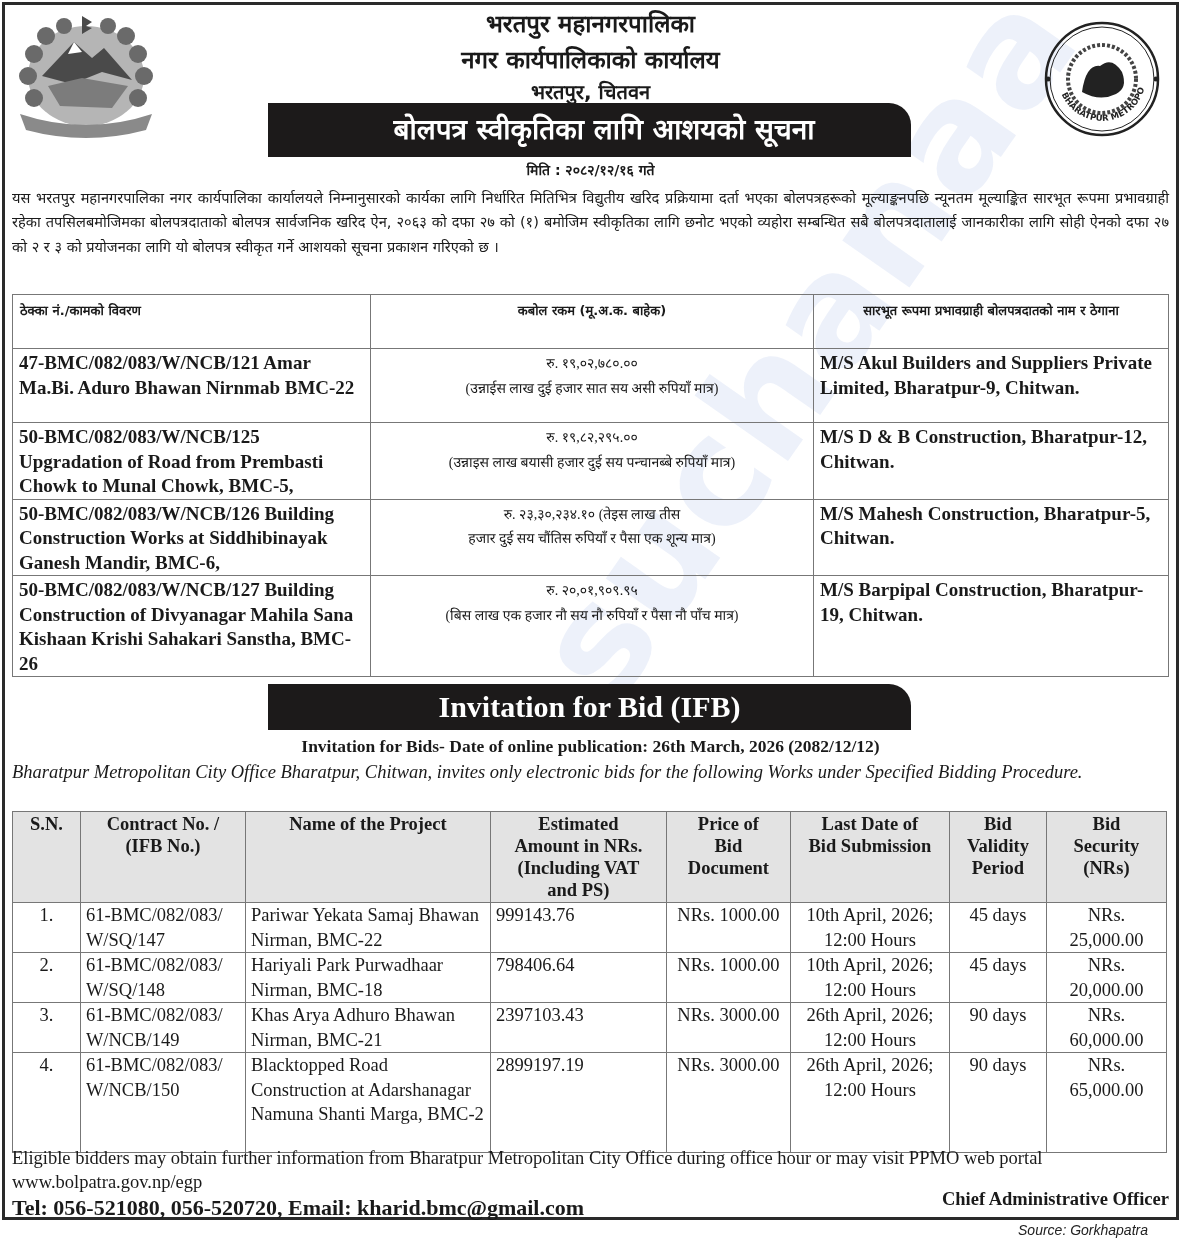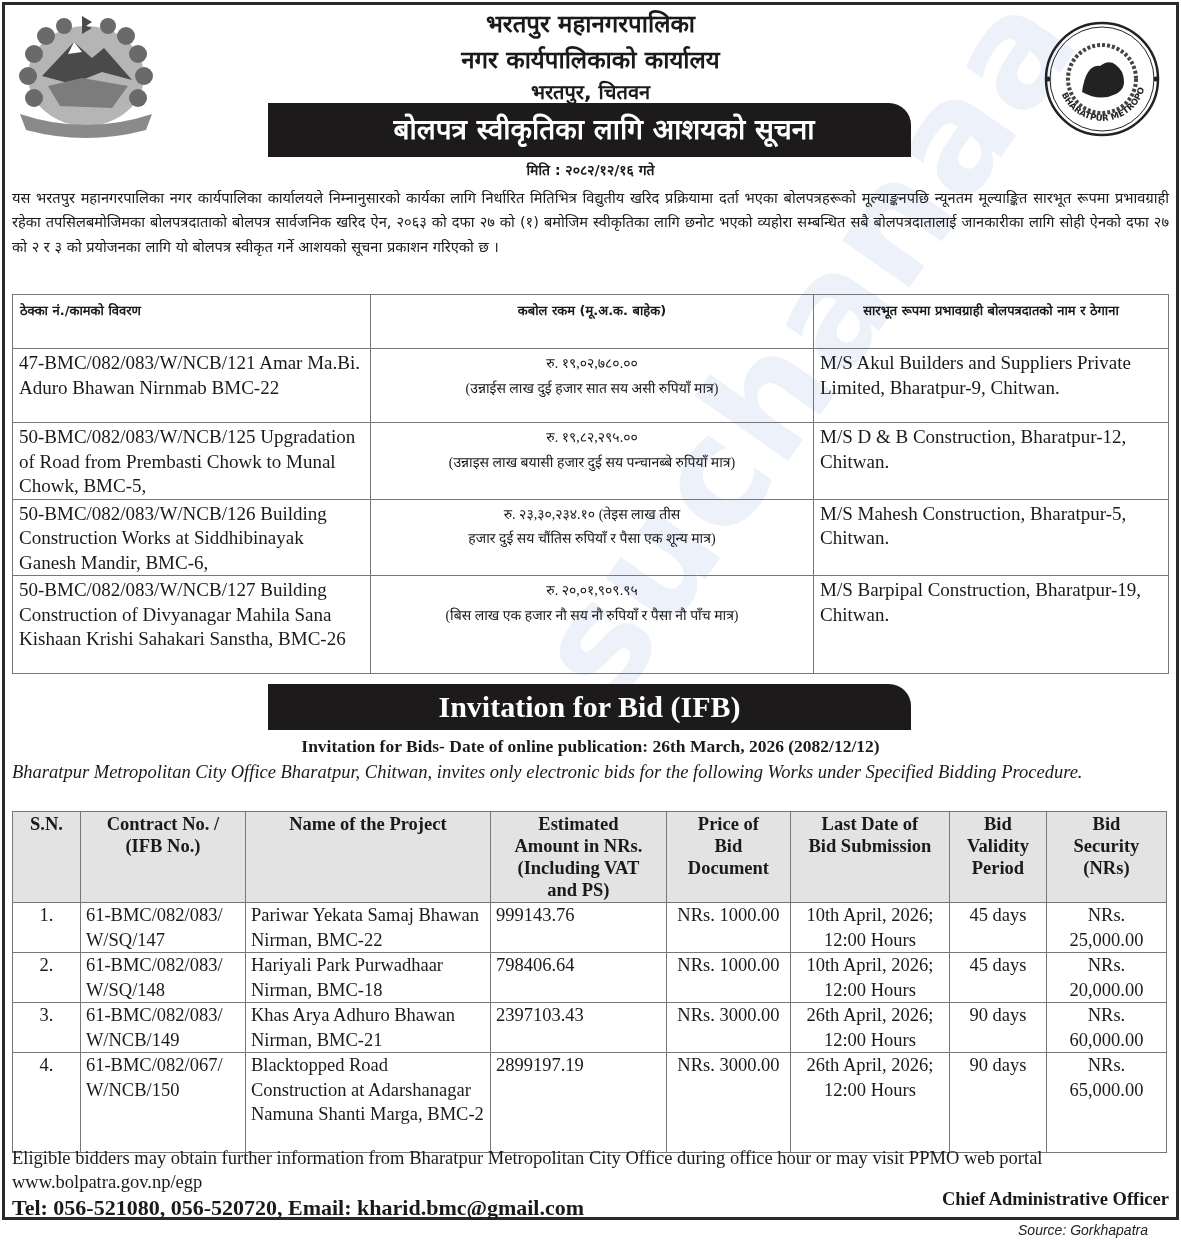--- a/index.html
+++ b/index.html
@@ -50,21 +50,21 @@
   }
 
   
   table { border-collapse: collapse; position: absolute; z-index: 1; }
   .tbl-np { left: 12px; top: 294px; width: 1157px; }
   .tbl-np td, .tbl-np th { border: 1.5px solid #777; vertical-align: top; }
   .tbl-np th { font-family: "DejaVu Sans", sans-serif; font-weight: bold; font-size: 13px; height: 54px; padding: 4px 7px; line-height: 24px; }
   .tbl-np th.c1 { text-align: left; width: 358px; }
   .tbl-np th.c2 { text-align: center; width: 443px; }
   .tbl-np th.c3 { text-align: center; }
-  .tbl-np td.c1, .tbl-np td.c3 { font-family: "Liberation Serif", serif; font-weight: normal; font-size: 19px; line-height: 24.5px; padding: 2px 6px 0; }
+  .tbl-np td.c1, .tbl-np td.c3 { font-family: "Liberation Serif", serif; font-weight: bold; font-size: 19px; line-height: 24.5px; padding: 2px 6px 0; }
   .tbl-np td.c2 { font-family: Liberation Serif, serif; font-size: 14px; line-height: 24.5px; text-align: center; padding: 3px 6px 0; }
   .tbl-np tr.r1 td { height: 74px; }
   .tbl-np tr.r2 td { height: 74px; }
   .tbl-np tr.r3 td { height: 74px; }
   .tbl-np tr.r4 td { height: 98px; }
 
   .ifb-sub { position: absolute; top: 736px; left: 0; width: 100%; text-align: center; font-weight: bold; font-size: 17.5px; z-index: 1; }
   .ifb-intro { position: absolute; left: 12px; top: 760px; width: 1157px; font-size: 18.5px; line-height: 24px; text-align: justify; z-index: 1; font-style: italic; }
 
   .tbl-en { left: 12px; top: 811px; width: 1155px; }
@@ -220,21 +220,21 @@
     <td>61-BMC/082/083/ W/NCB/149</td>
     <td>Khas Arya Adhuro Bhawan Nirman, BMC-21</td>
     <td>2397103.43</td>
     <td class="center">NRs. 3000.00</td>
     <td class="center">26th April, 2026; 12:00 Hours</td>
     <td class="center">90 days</td>
     <td class="center">NRs. 60,000.00</td>
   </tr>
   <tr class="rlast">
     <td class="sn">4.</td>
-    <td>61-BMC/082/067/ W/NCB/150</td>
+    <td>61-BMC/082/083/ W/NCB/150</td>
     <td>Blacktopped Road Construction at Adarshanagar Namuna Shanti Marga, BMC-2</td>
     <td>2899197.19</td>
     <td class="center">NRs. 3000.00</td>
     <td class="center">26th April, 2026; 12:00 Hours</td>
     <td class="center">90 days</td>
     <td class="center">NRs. 65,000.00</td>
   </tr>
 </tbody>
   </table>
 

